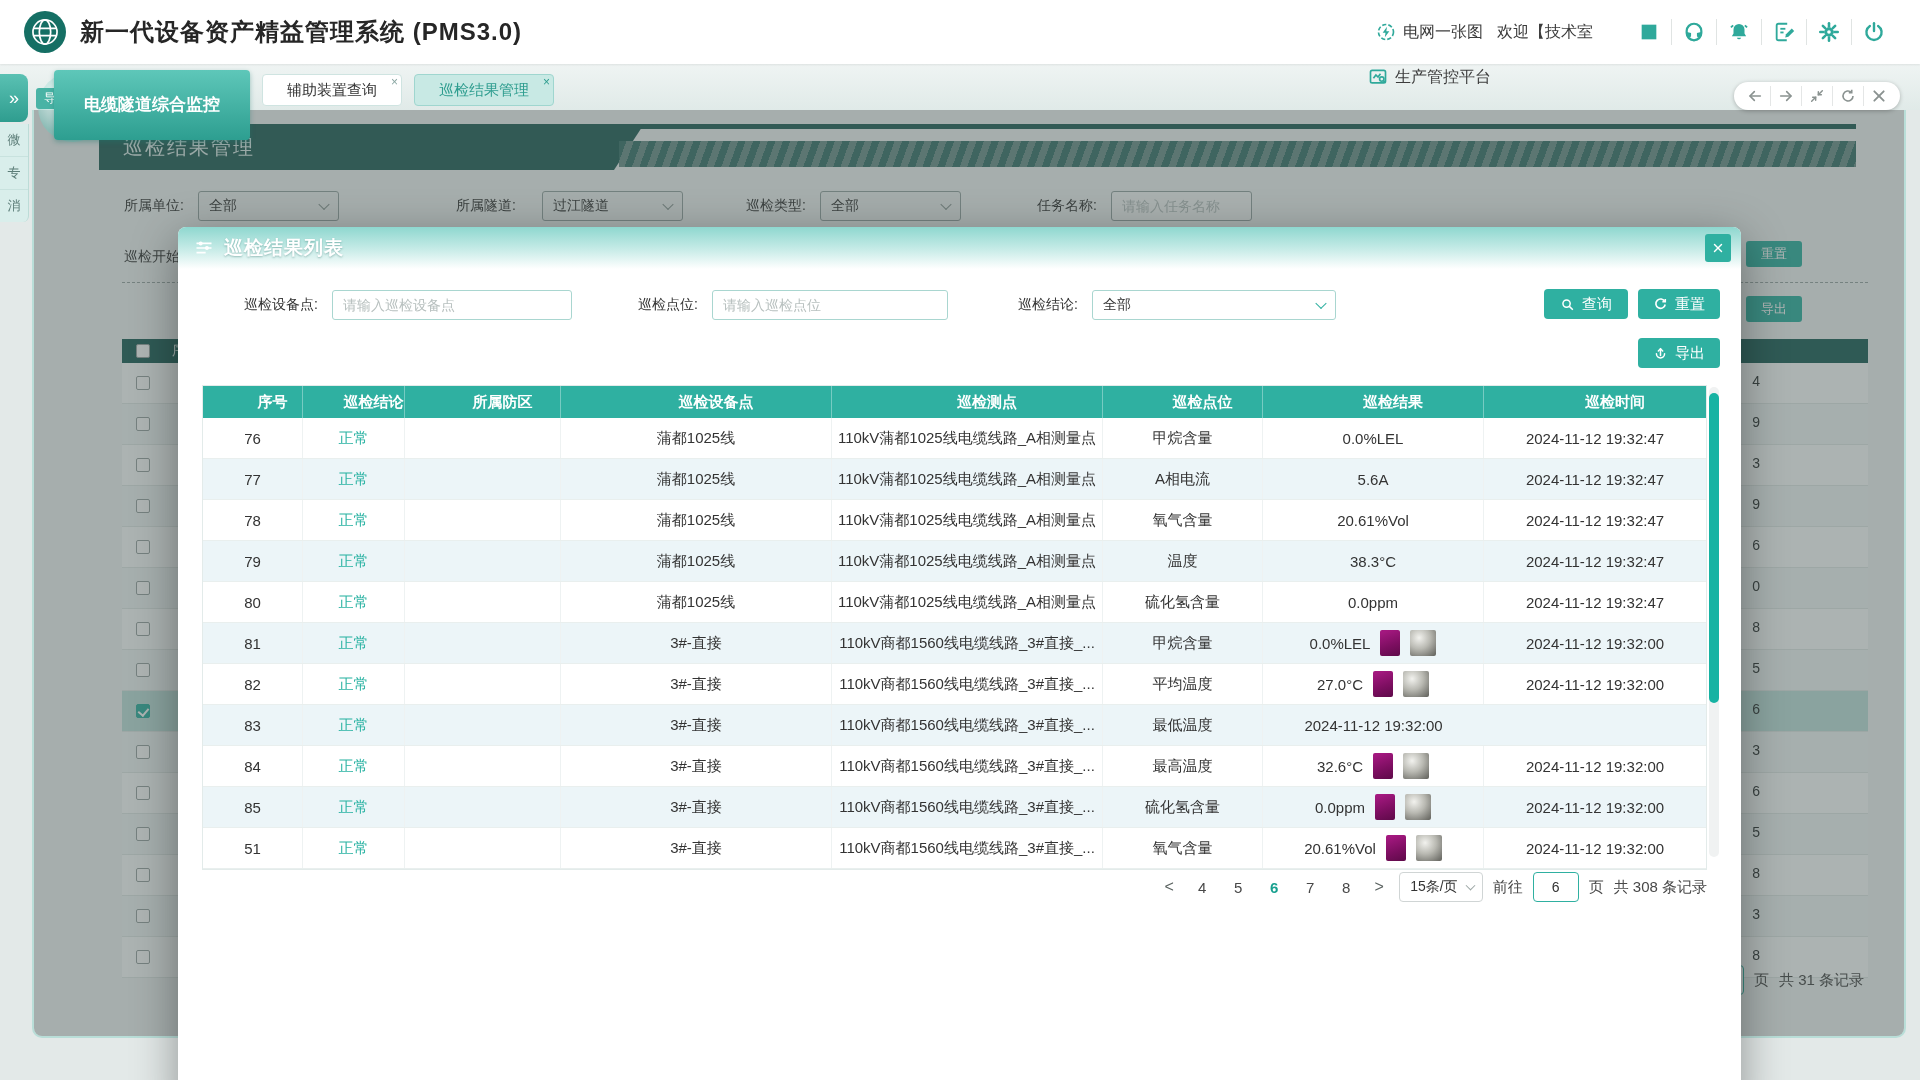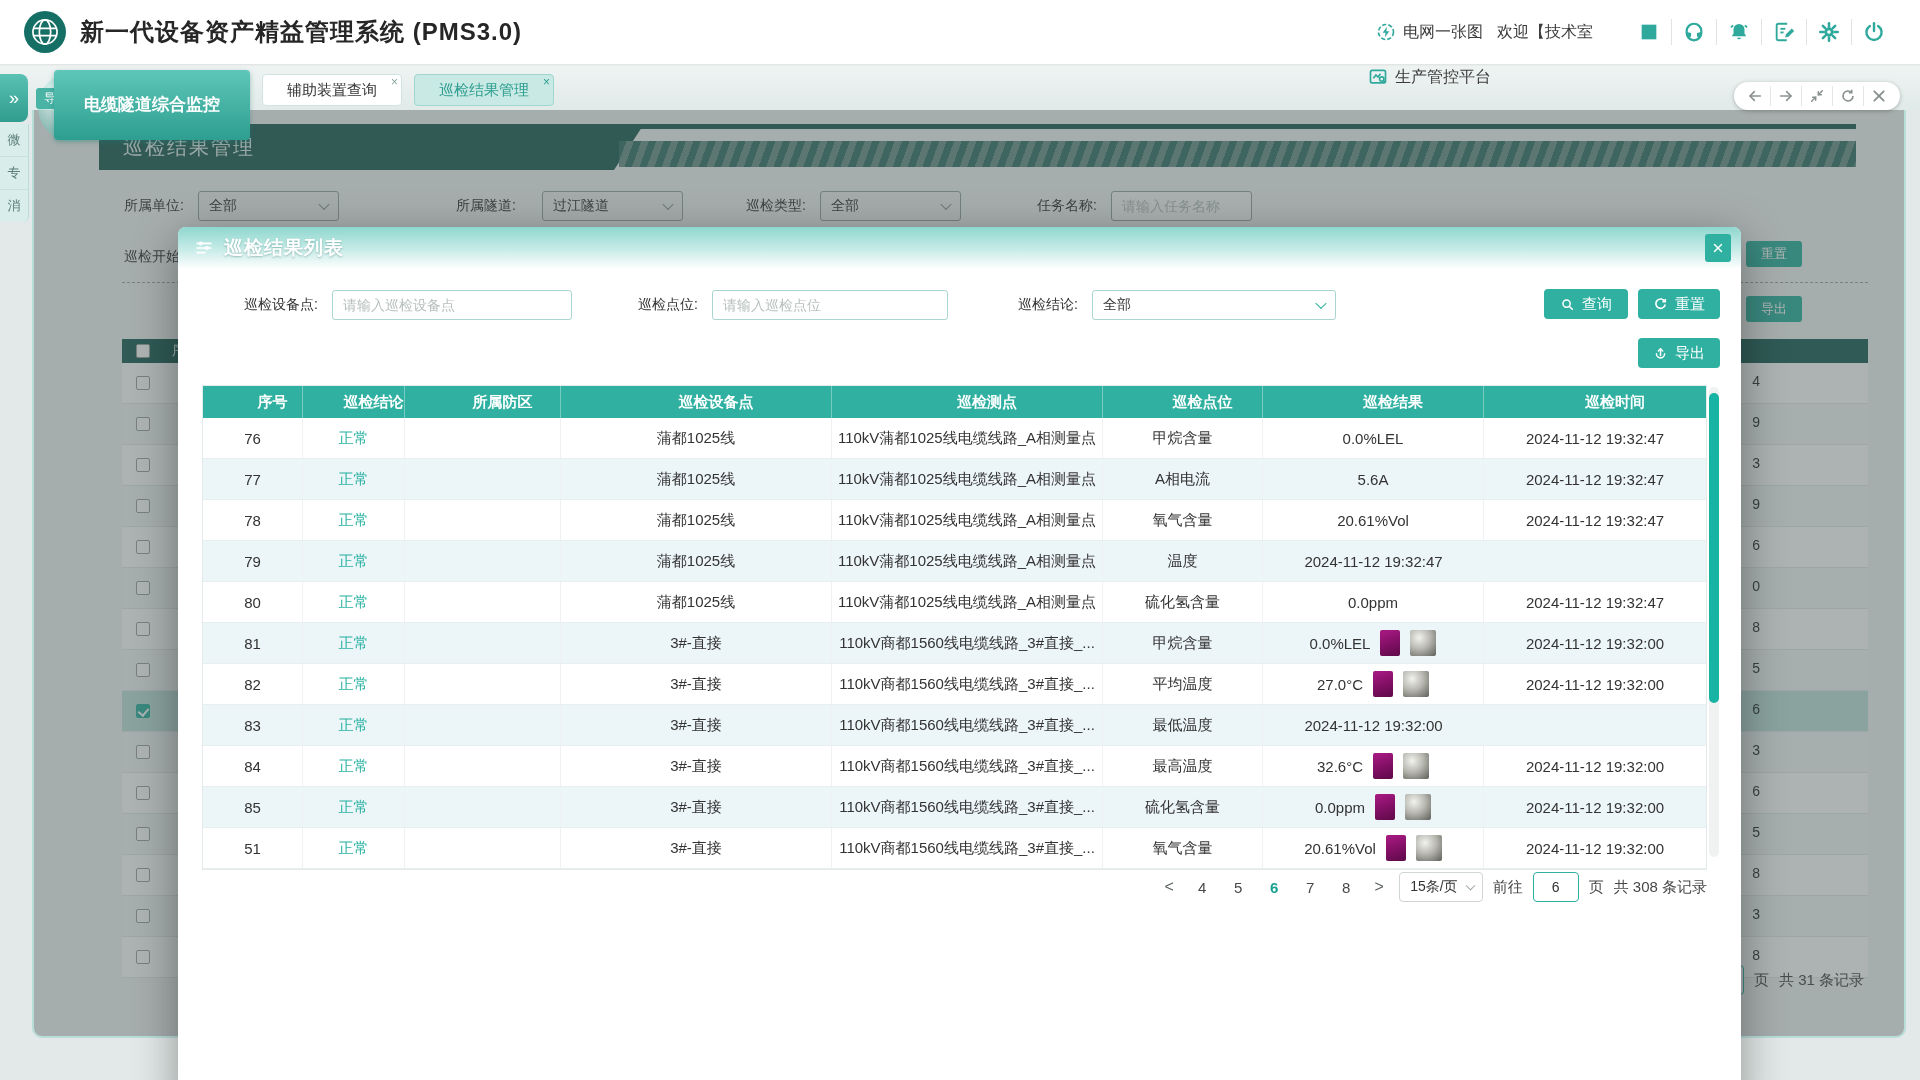--- a/index.html
+++ b/index.html
@@ -583,20 +583,23 @@
             </div>
             <div class="td">
               <span>蒲都1025线</span>
             </div>
             <div class="td">
               <span>110kV蒲都1025线电缆线路_A相测量点</span>
             </div>
             <div class="td">
               <span>温度</span>
             </div>
+            <div class="td res">
+              <span>38.3°C</span>
+            </div>
             <div class="td">
               <span>2024-11-12 19:32:47</span>
             </div>
           </div>
           <div class="mrow">
             <div class="td">
               <span>80</span>
             </div>
             <div class="td ok">
               <span>正常</span>

